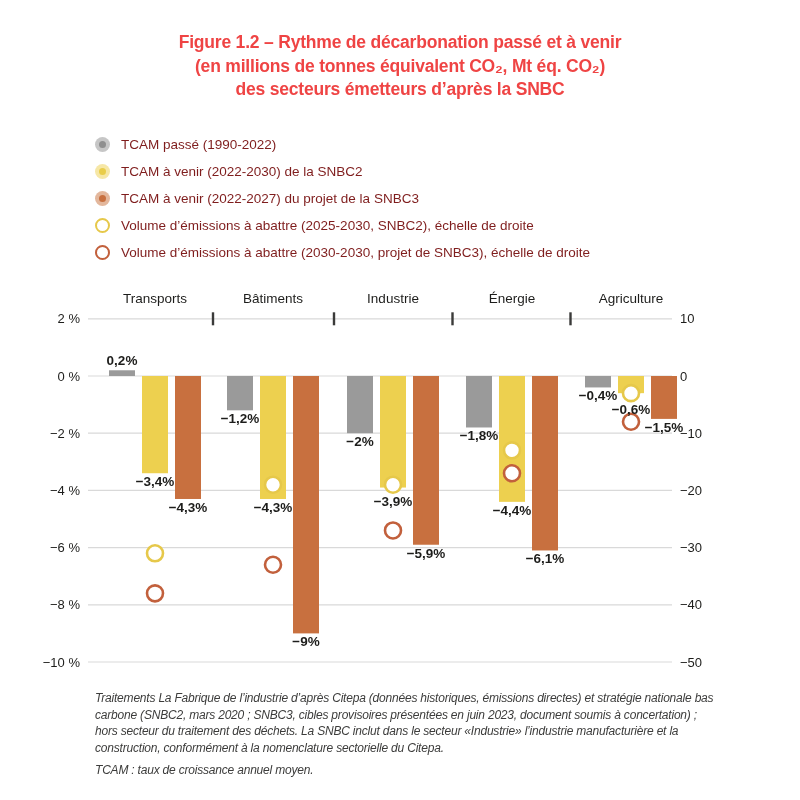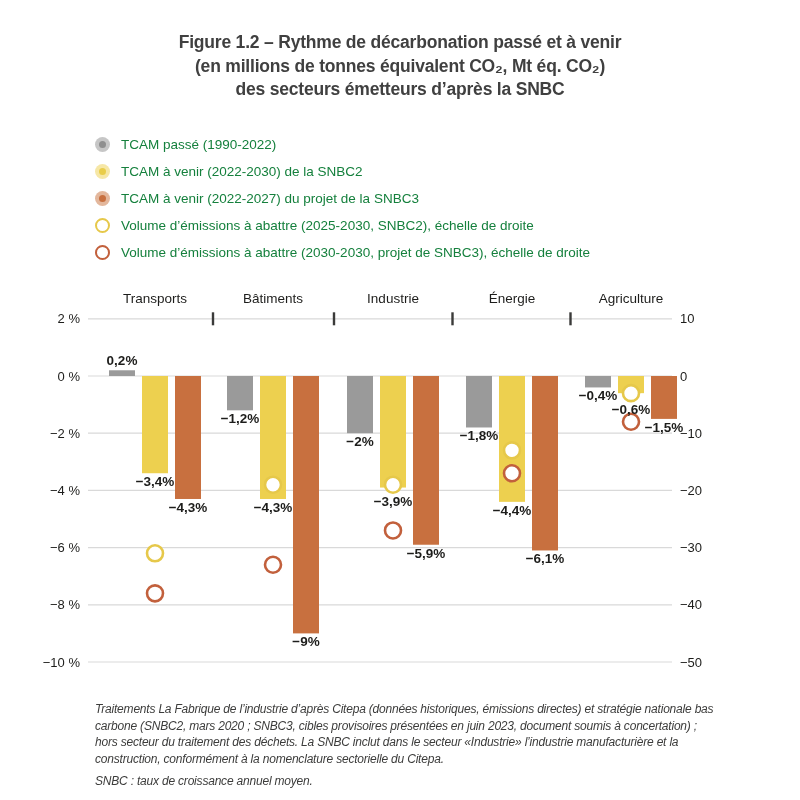--- a/index.html
+++ b/index.html
@@ -2,38 +2,38 @@
 <html><head>
 <meta charset="utf-8">
 <style>
   html,body { margin:0; padding:0; background:#ffffff; }
   .page {
     position:relative; width:800px; height:800px; background:#ffffff; overflow:hidden;
     font-family:"Liberation Sans","DejaVu Sans",sans-serif; color:#1d1d1b;
   }
   .title {
     position:absolute; top:31px; left:0; width:800px; text-align:center;
-    font-size:17.5px; font-weight:bold; line-height:23.5px; letter-spacing:-0.2px; color:#404040;
+    font-size:17.5px; font-weight:bold; line-height:23.5px; letter-spacing:-0.2px; color:#ef4444;
   }
   .legend { position:absolute; left:95px; top:137px; }
   .legend-row { display:flex; align-items:center; height:15px; margin-bottom:12px; }
   .legend-marker { position:relative; width:15px; height:15px; border-radius:50%; flex:0 0 15px; box-sizing:border-box; }
   .legend-marker .inner {
     position:absolute; left:4px; top:4px; width:7px; height:7px; border-radius:50%;
   }
   .legend-marker.ring { border:2.3px solid; background:#fff; }
-  .legend-label { margin-left:11px; font-size:13.5px; color:#15803d; white-space:nowrap; }
+  .legend-label { margin-left:11px; font-size:13.5px; color:#7f1d1d; white-space:nowrap; }
   svg.chart { position:absolute; left:0; top:0; }
   svg text { font-family:"Liberation Sans","DejaVu Sans",sans-serif; }
   .axis-label { font-size:13px; fill:#1d1d1b; }
   .cat-label  { font-size:13.5px; fill:#1d1d1b; }
   .value-label{ font-size:13.5px; font-weight:bold; fill:#1d1d1b; }
   .footer {
     position:absolute; left:95px; top:690px; width:620px;
-    font-size:12px; font-style:italic; line-height:16.5px; color:#3c3c3b; letter-spacing:-0.2px;margin-top:11px;
+    font-size:12px; font-style:italic; line-height:16.5px; color:#3c3c3b; letter-spacing:-0.2px;
   }
   .footer p { margin:0 0 6px 0; }
 </style>
 </head>
 <body>
 
 <div class="page">
 
   <div class="title">
     <div>Figure 1.2 – Rythme de décarbonation passé et à venir</div>
@@ -138,16 +138,16 @@
       <text x="631" y="414.16" text-anchor="middle" class="value-label">−0,6%</text>
       <text x="188" y="511.98" text-anchor="middle" class="value-label">−4,3%</text>
       <text x="306" y="646.4000000000001" text-anchor="middle" class="value-label">−9%</text>
       <text x="426" y="557.74" text-anchor="middle" class="value-label">−5,9%</text>
       <text x="545" y="563.46" text-anchor="middle" class="value-label">−6,1%</text>
       <text x="664" y="431.9" text-anchor="middle" class="value-label">−1,5%</text>
     </svg>
 
   <div class="footer">
     <p>Traitements La Fabrique de l’industrie d’après Citepa (données historiques, émissions directes) et stratégie nationale bas carbone (SNBC2, mars 2020 ; SNBC3, cibles provisoires présentées en juin 2023, document soumis à concertation) ; hors secteur du traitement des déchets. La SNBC inclut dans le secteur «Industrie» l’industrie manufacturière et la construction, conformément à la nomenclature sectorielle du Citepa.</p>
-    <p>SNBC : taux de croissance annuel moyen.</p>
+    <p>TCAM : taux de croissance annuel moyen.</p>
   </div>
 
 </div>
 
 </body></html>

